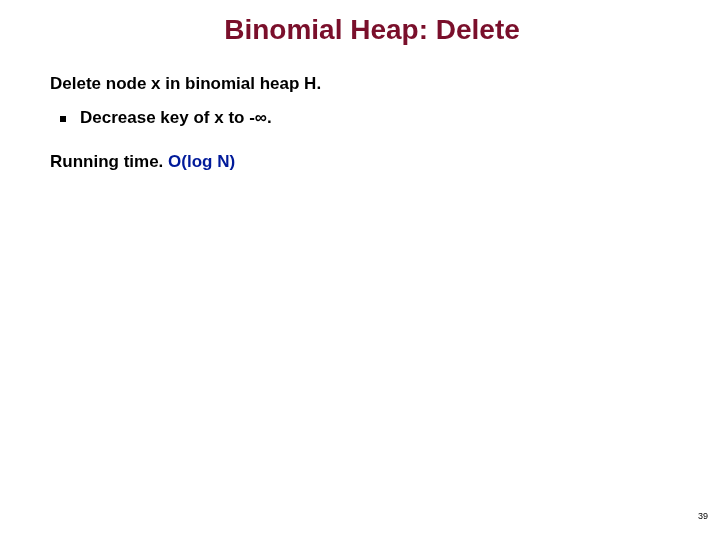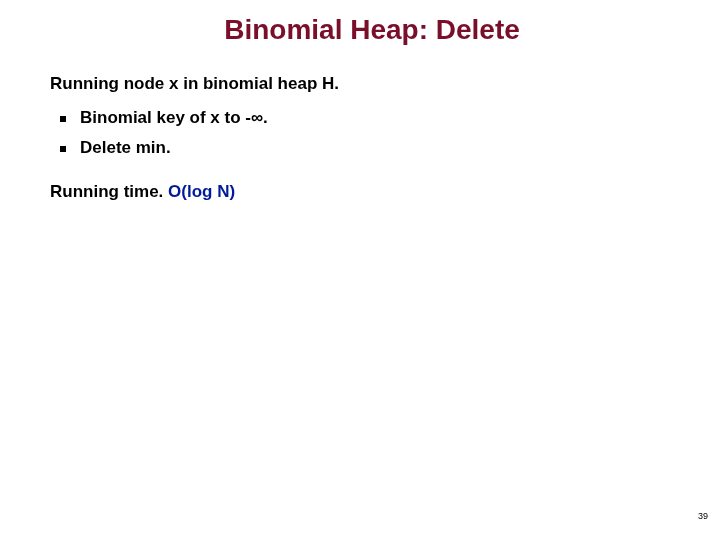--- a/index.html
+++ b/index.html
@@ -62,30 +62,26 @@
     font-size: 9px;
     color: #000;
   }
 </style>
 </head>
 <body>
 
 <div class="title">Binomial Heap:  Delete</div>
 
 <div class="content">
-  <div class="line1">Running node x in binomial heap H.</div>
+  <div class="line1">Delete node x in binomial heap H.</div>
 
   <div class="bullets">
     <div class="bullet">
       <span class="dot"></span>
-      <span>Binomial key of x to -∞.</span>
-    </div>
-    <div class="bullet">
-      <span class="dot"></span>
-      <span>Delete min.</span>
+      <span>Decrease key of x to -∞.</span>
     </div>
   </div>
 
   <div class="running">
     <span>Running time.  </span><span class="rt-blue">O(log N)</span>
   </div>
 </div>
 
 <div class="pagenum">39</div>
 

